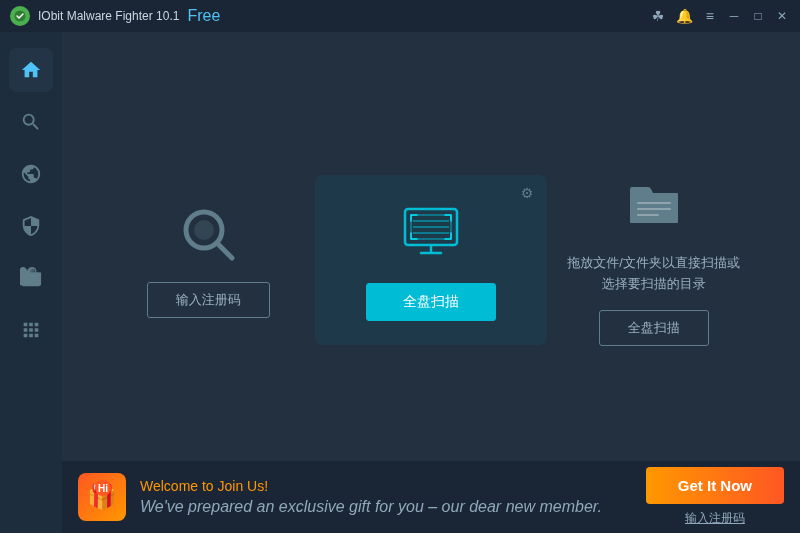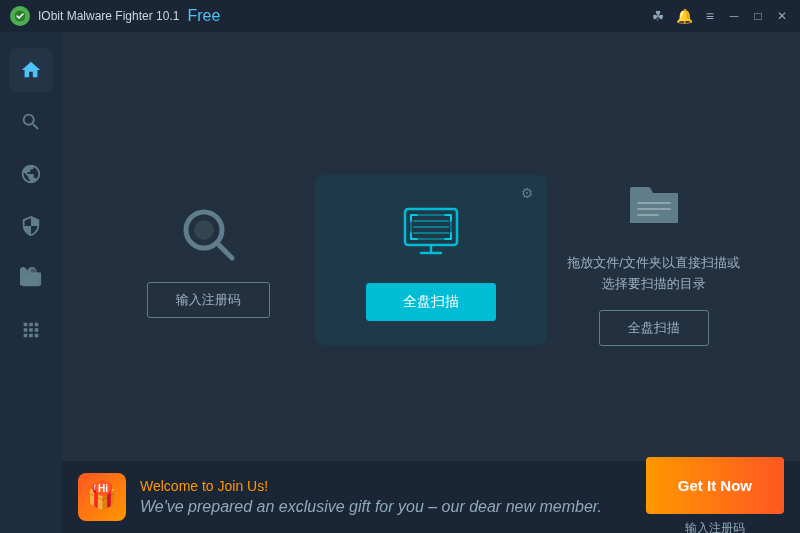--- a/index.html
+++ b/index.html
@@ -273,21 +273,21 @@
       display: flex;
       flex-direction: column;
       align-items: center;
       gap: 6px;
     }
 
     .get-it-now-btn {
       background: linear-gradient(90deg, #ff9800, #ff5722);
       color: white;
       border: none;
-      padding: 20px 32px;
+      padding: 10px 32px;
       border-radius: 4px;
       font-size: 15px;
       font-weight: bold;
       cursor: pointer;
       font-family: inherit;
       white-space: nowrap;
     }
 
     .register-link {
       color: #8fa8bc;

